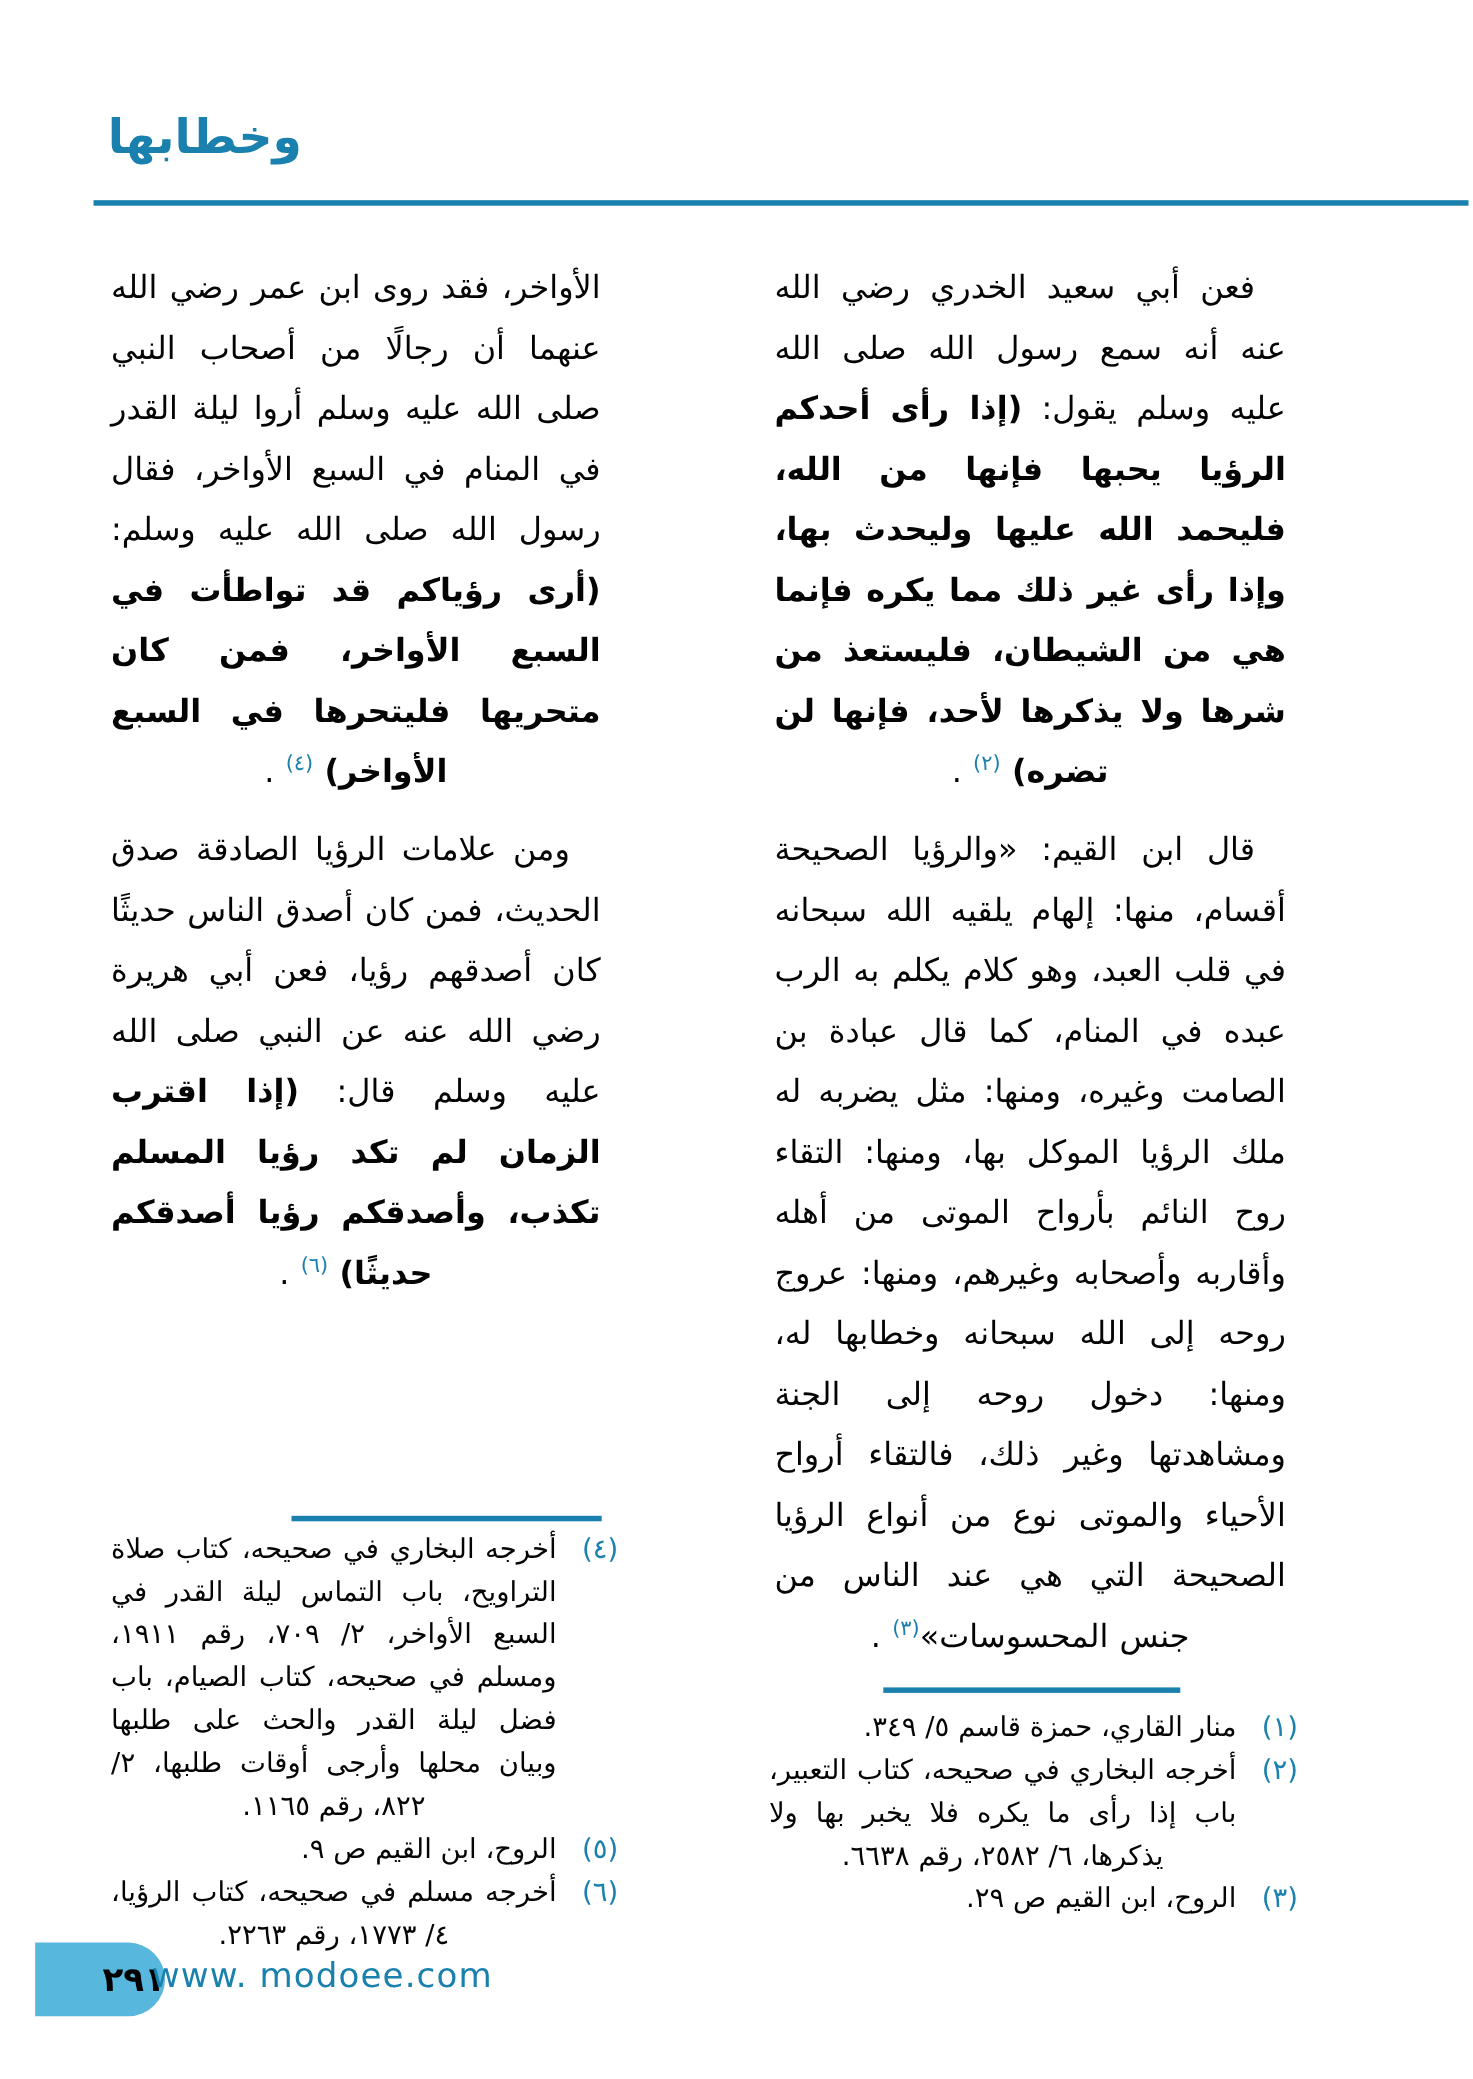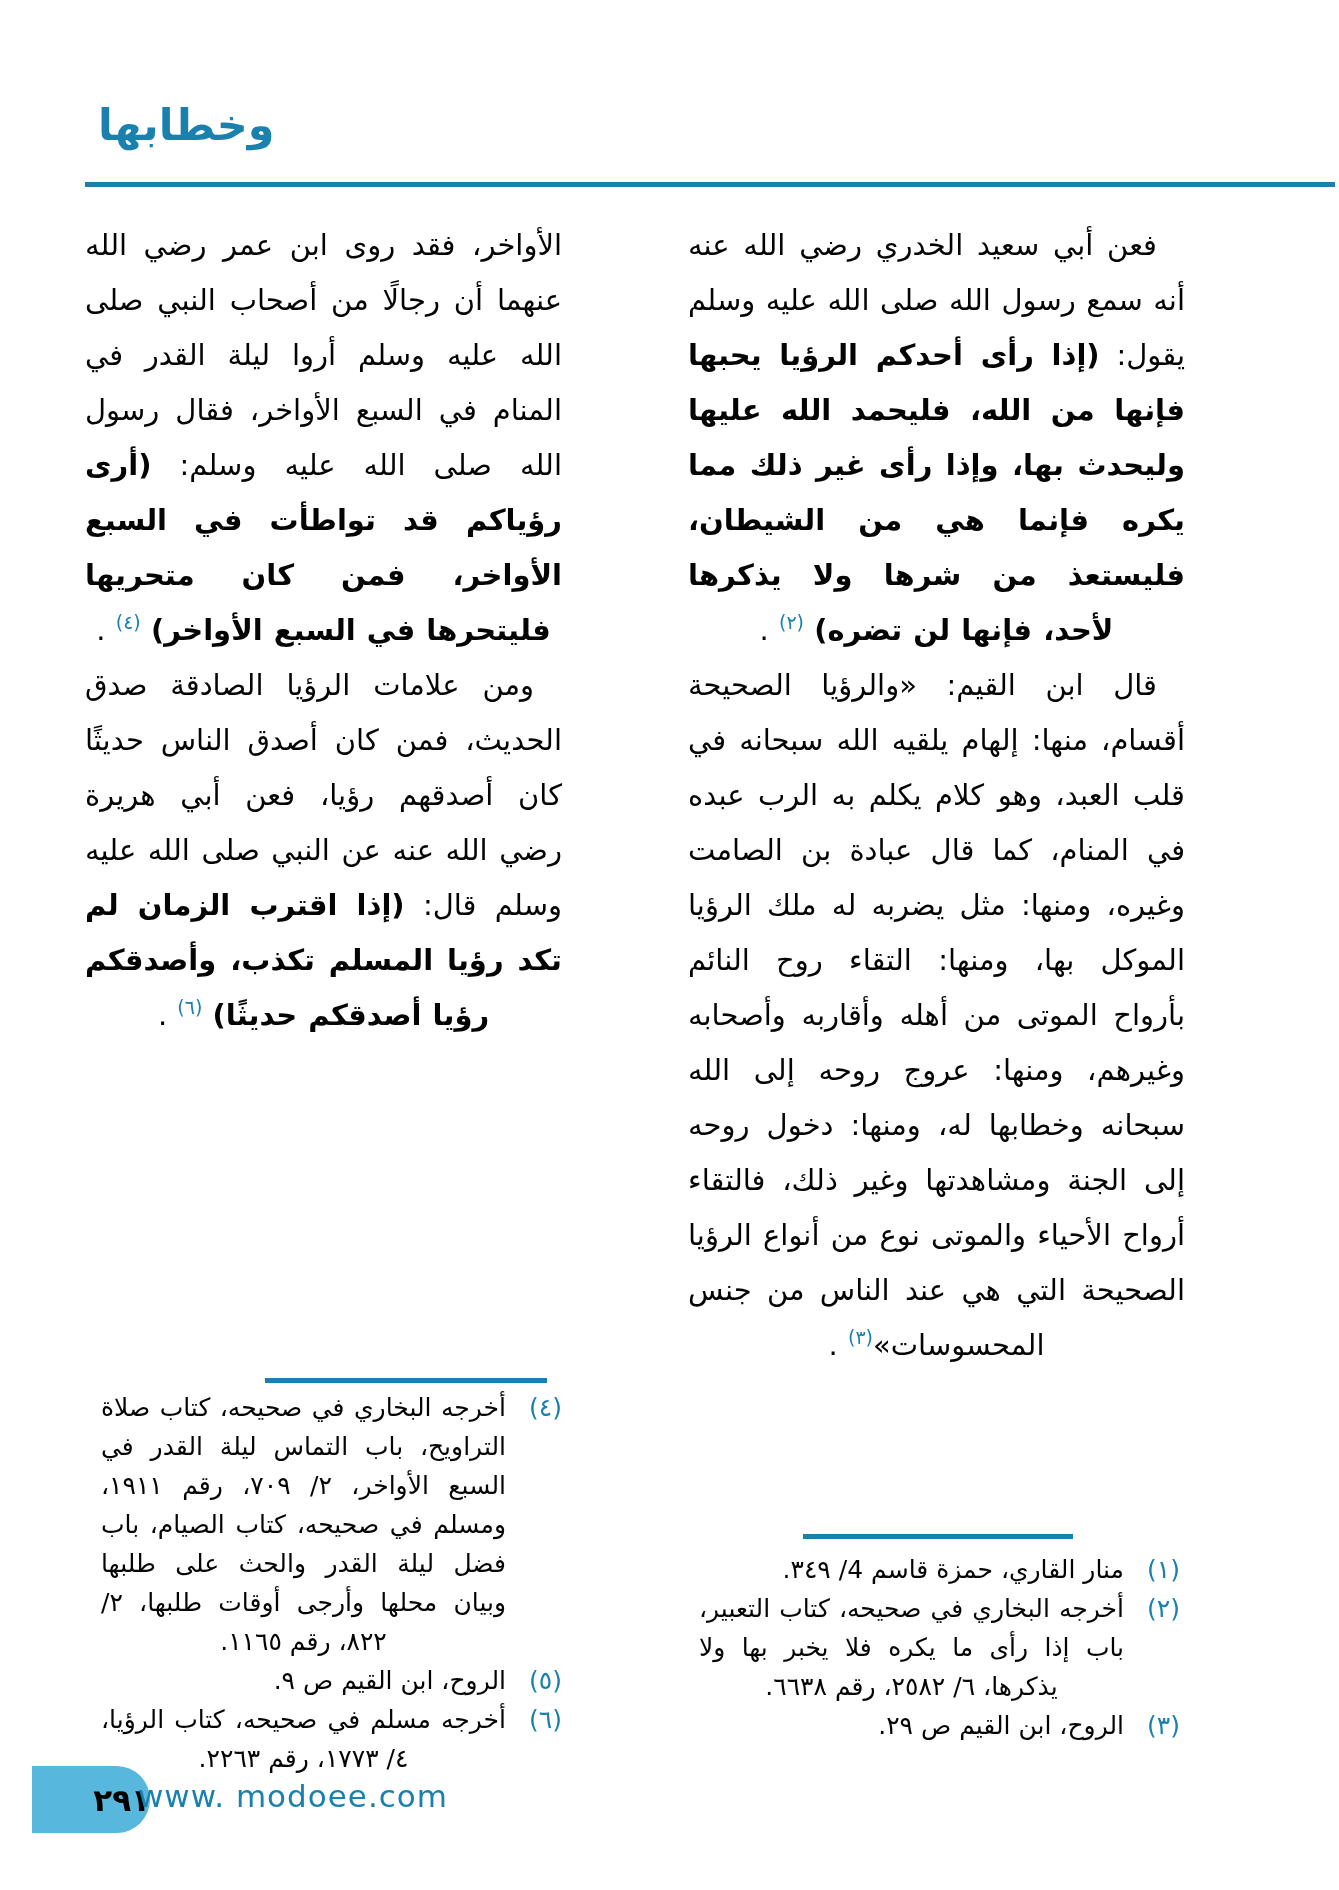--- a/index.html
+++ b/index.html
@@ -23,21 +23,21 @@
     position:absolute;left:85px;top:182px;width:1250px;height:5px;
     background:var(--accent);
   }
   
   .col{
     position:absolute;top:218px;direction:rtl;
     font-size:29px;line-height:55px;word-spacing:1px;
   }
   .col-right{right:154px;width:497px;}
   .col-left{left:85px;width:477px;}
-  .col p{margin:0;text-align:justify;text-align-last:center;}
+  .col p{margin:16px;text-align:justify;text-align-last:center;}
   .col p.indent{text-indent:28px;}
   .col p.cont-next{text-align-last:justify;}
   .seg-bold{font-weight:bold;}
   .fn-ref{
     color:var(--accent);font-size:19px;font-weight:normal;
     vertical-align:11px;letter-spacing:0;line-height:0;
   }
   
   .fn-sep{position:absolute;height:5px;background:var(--accent);}
   .fn-sep-right{left:803px;top:1534px;width:270px;}
@@ -79,21 +79,21 @@
     <p><span>الأواخر، فقد روى ابن عمر رضي الله عنهما أن رجالًا من أصحاب النبي صلى الله عليه وسلم أروا ليلة القدر في المنام في السبع الأواخر، فقال رسول الله صلى الله عليه وسلم: </span><span class="seg-bold">(أرى رؤياكم قد تواطأت في السبع الأواخر، فمن كان متحريها فليتحرها في السبع الأواخر)</span><span> </span><span class="fn-ref">(٤)</span><span> .</span></p>
     <p class="indent"><span>ومن علامات الرؤيا الصادقة صدق الحديث، فمن كان أصدق الناس حديثًا كان أصدقهم رؤيا، فعن أبي هريرة رضي الله عنه عن النبي صلى الله عليه وسلم قال: </span><span class="seg-bold">(إذا اقترب الزمان لم تكد رؤيا المسلم تكذب، وأصدقكم رؤيا أصدقكم حديثًا)</span><span> </span><span class="fn-ref">(٦)</span><span> .</span></p>
   </div>
 
 <div class="fn-sep fn-sep-right"></div>
 <div class="fn-sep fn-sep-left"></div>
 
 <div class="fnblock fnblock-right">
     <div class="fn">
       <span class="fn-marker">(١)</span>
-      <div class="fn-text">منار القاري، حمزة قاسم 4/ ٣٤٩.</div>
+      <div class="fn-text">منار القاري، حمزة قاسم ٥/ ٣٤٩.</div>
     </div>
     <div class="fn multi">
       <span class="fn-marker">(٢)</span>
       <div class="fn-text">أخرجه البخاري في صحيحه، كتاب التعبير، باب إذا رأى ما يكره فلا يخبر بها ولا يذكرها، ٦/ ٢٥٨٢، رقم ٦٦٣٨.</div>
     </div>
     <div class="fn">
       <span class="fn-marker">(٣)</span>
       <div class="fn-text">الروح، ابن القيم ص ٢٩.</div>
     </div>
   </div>

